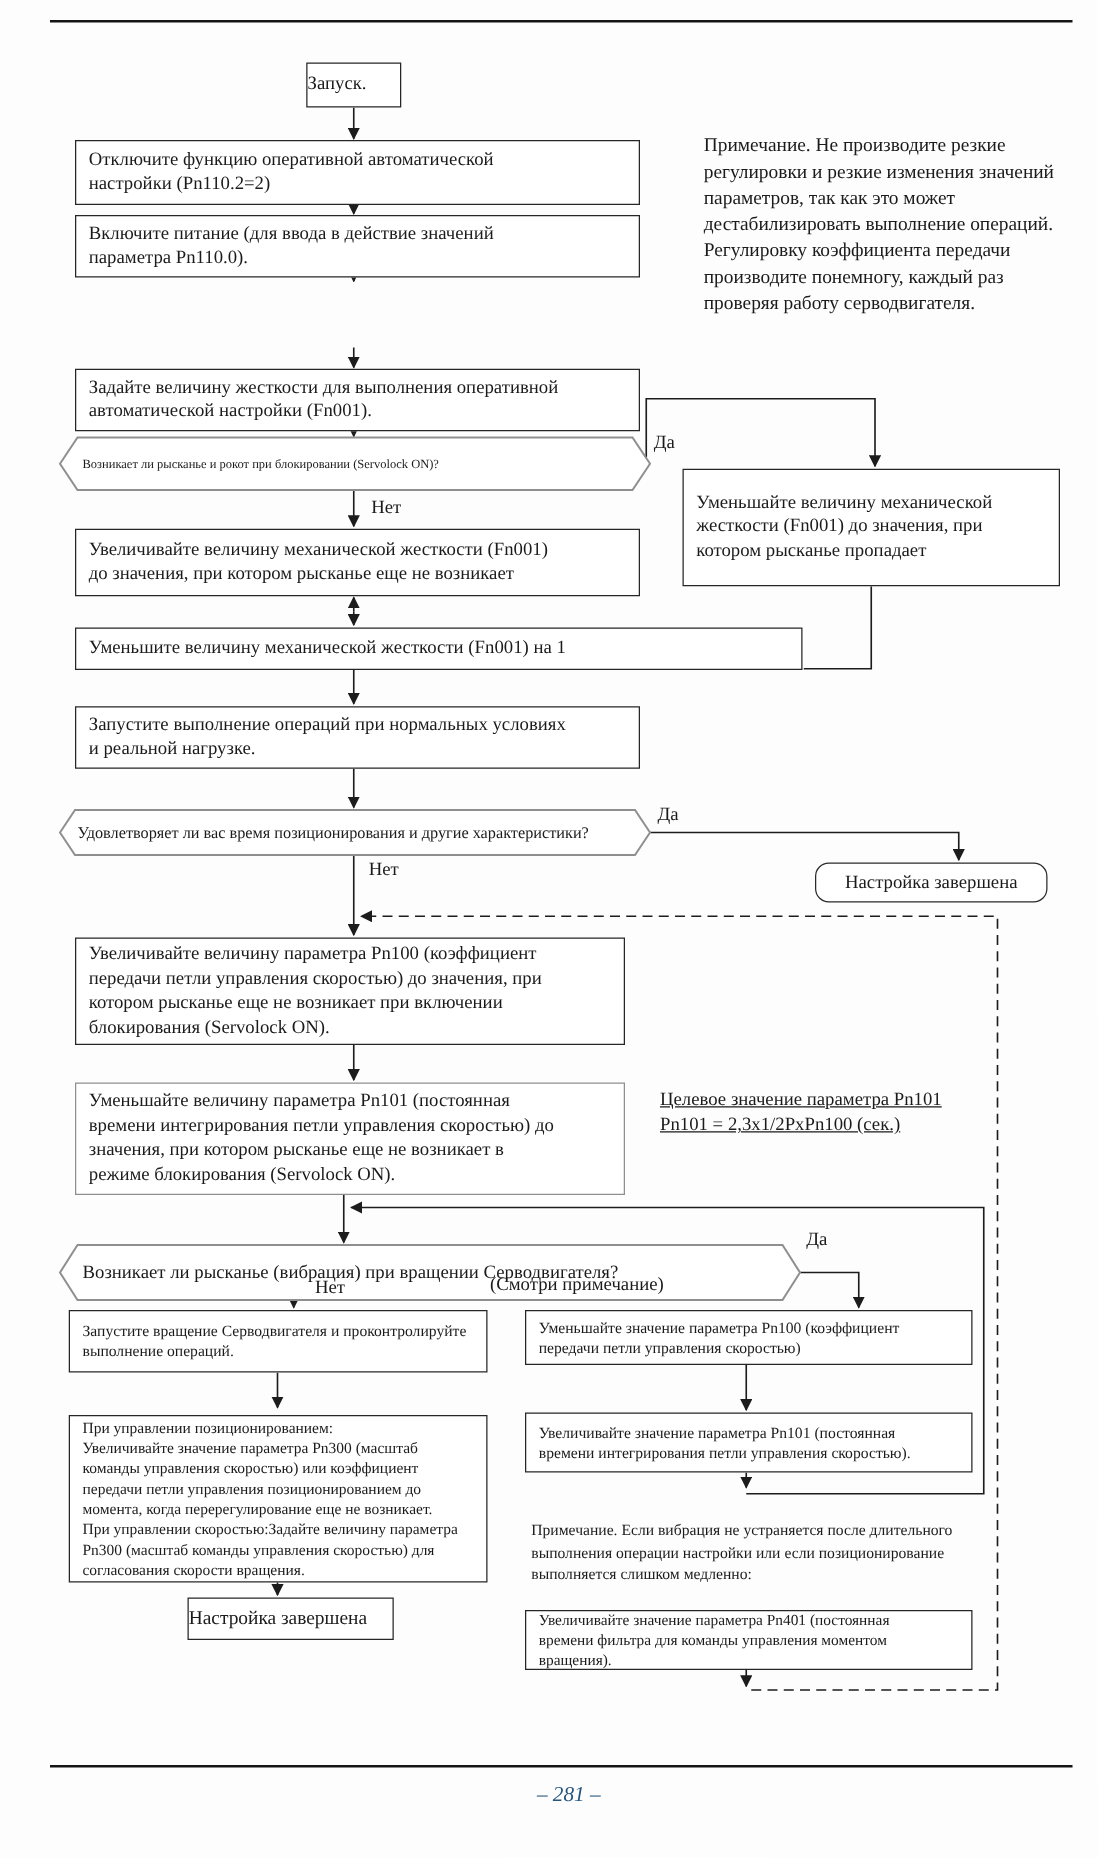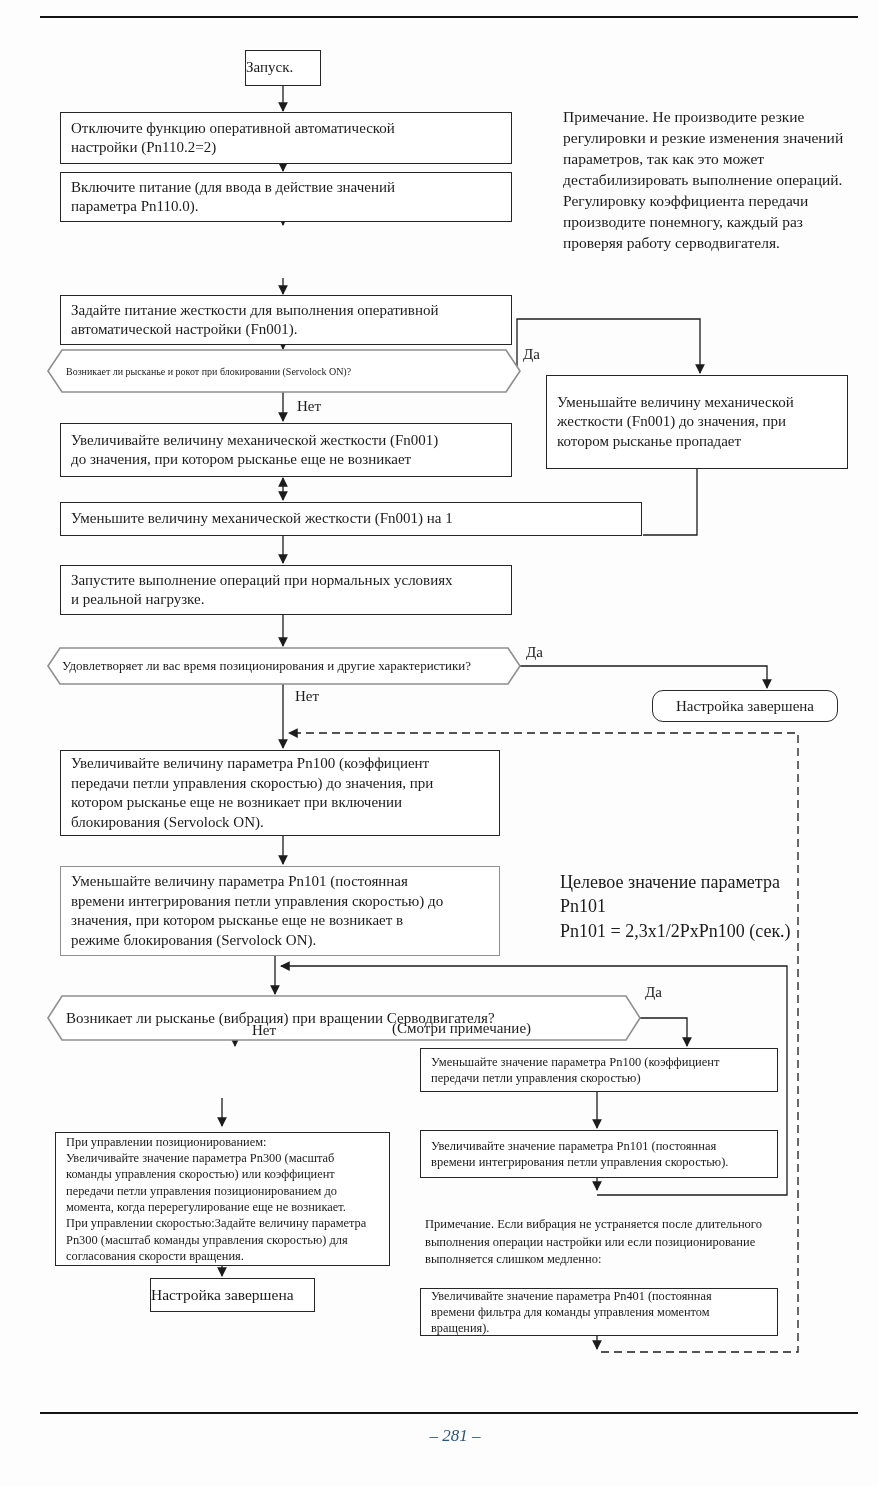--- a/index.html
+++ b/index.html
@@ -34,21 +34,21 @@
   .bA{left:546px;top:375px;width:302px;height:94px;}
   .b6{left:60px;top:502px;width:582px;height:34px;align-items:center;}
   .b7{left:60px;top:565px;width:452px;height:50px;}
   .d2t{left:62px;top:650px;width:444px;height:32px;font-size:13px;}
   .yes2{left:526px;top:644px;}
   .no2{left:295px;top:688px;}
   .done1{left:652px;top:690px;width:186px;height:32px;}
   .note1{left:535px;top:106px;width:340px;}
   .b8{left:60px;top:750px;width:440px;height:86px;}
   .b9{left:60px;top:866px;width:440px;height:90px;}
-  .target{left:560px;top:870px;width:258px;white-space:pre-line;font-size:18px;line-height:1.35;}
+  .target{left:528px;top:870px;width:258px;white-space:pre-line;font-size:15px;line-height:1.35;text-decoration:underline;}
   .d3t{left:66px;top:998px;width:560px;height:40px;font-size:15px;}
   .yes3{left:645px;top:984px;}
   .seenote{left:392px;top:1020px;}
   .no3{left:252px;top:1022px;}
   .b10{left:55px;top:1048px;width:335px;height:50px;}
   .b11{left:420px;top:1048px;width:358px;height:44px;}
   .b12{left:420px;top:1130px;width:358px;height:48px;}
   .b14{left:55px;top:1132px;width:335px;height:134px;font-size:12.4px;}
   .done2{left:150px;top:1278px;width:165px;height:34px;font-size:15.5px;}
   .note2{left:425px;top:1216px;width:372px;font-size:12.5px;line-height:1.4;white-space:pre-line;}
@@ -109,21 +109,21 @@
 
   <div class="abs box b1">
     <div class="inner">Отключите функцию оперативной автоматической
 настройки (Pn110.2=2)</div>
   </div>
   <div class="abs box b2">
     <div class="inner">Включите питание (для ввода в действие значений
 параметра Pn110.0).</div>
   </div>
   <div class="abs box b4">
-    <div class="inner">Задайте питание жесткости для выполнения оперативной
+    <div class="inner">Задайте величину жесткости для выполнения оперативной
 автоматической настройки (Fn001).</div>
   </div>
 
   <div class="abs hexlabel d1t">
     <div class="inner">Возникает ли рысканье и рокот при блокировании (Servolock ON)?</div>
   </div>
   <div class="abs lbl yes1">Да</div>
   <div class="abs lbl no1">Нет</div>
 
   <div class="abs box b5">
@@ -176,20 +176,24 @@
   <div class="abs target">Целевое значение параметра Pn101
 Pn101 = 2,3x1/2РxPn100 (сек.)</div>
 
   <div class="abs hexlabel d3t">
     <div class="inner">Возникает ли рысканье (вибрация) при вращении Серводвигателя?</div>
   </div>
   <div class="abs lbl yes3">Да</div>
   <div class="abs lbl seenote">(Смотри примечание)</div>
   <div class="abs lbl no3">Нет</div>
 
+  <div class="abs box small b10">
+    <div class="inner">Запустите вращение Серводвигателя и проконтролируйте
+выполнение операций.</div>
+  </div>
   <div class="abs box small b11">
     <div class="inner">Уменьшайте значение параметра Pn100 (коэффициент
 передачи петли управления скоростью)</div>
   </div>
   <div class="abs box small b12">
     <div class="inner">Увеличивайте значение параметра Pn101 (постоянная
 времени интегрирования петли управления скоростью).</div>
   </div>
   <div class="abs box small b14">
     <div class="inner">При управлении позиционированием:

